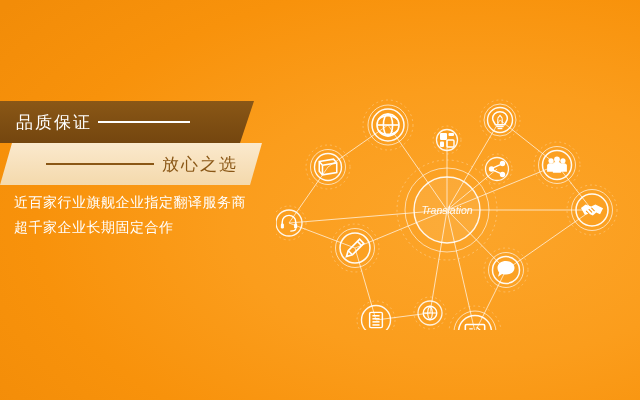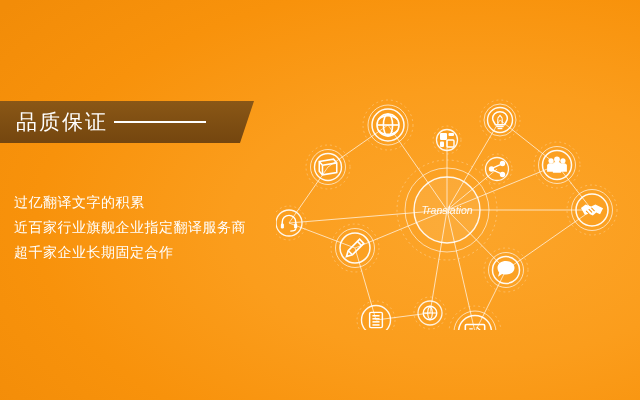--- a/index.html
+++ b/index.html
@@ -44,21 +44,21 @@
     width: 262px;
     height: 42px;
     background: #f7e0bb;
     background: linear-gradient(180deg, #fbe9cd 0%, #f4d9ac 100%);
     clip-path: polygon(12px 0, 262px 0, 250px 42px, 0 42px);
     padding-left: 16px;
     justify-content: flex-end;
     padding-right: 24px;
   }
   .bar-text {
-    font-size: 21px;
+    font-size: 17px;
     letter-spacing: 2px;
     white-space: nowrap;
     font-family: "DejaVu Sans", "Liberation Sans", sans-serif;
   }
   #bar-dark .bar-text { color: #ffffff; }
   #bar-light .bar-text { color: #8a5716; }
   .rule {
     height: 2px;
     flex: 0 0 auto;
   }
@@ -101,24 +101,27 @@
 </head>
 <body>
 
 <div id="stage">
 
   <div id="banner">
     <div class="bar" id="bar-dark">
       <span class="bar-text">品质保证</span>
       <span class="rule" id="rule-dark"></span>
     </div>
+    <div class="bar" id="bar-light">
+      <span class="rule" id="rule-light"></span>
+      <span class="bar-text">放心之选</span>
+    </div>
   </div>
 
   <div id="bullets">
-    <div class="bullet-line">过亿翻译文字的积累</div>
     <div class="bullet-line">近百家行业旗舰企业指定翻译服务商</div>
     <div class="bullet-line">超千家企业长期固定合作</div>
   </div>
 
   <div id="network">
     <svg width="355" height="260" viewBox="0 0 355 260" xmlns="http://www.w3.org/2000/svg">
       <defs>
         <g id="glyph-globe">
           <circle cx="0" cy="0" r="11" fill="none" stroke="#fff" stroke-width="1.6"></circle>
           <ellipse cx="0" cy="0" rx="4.6" ry="11" fill="none" stroke="#fff" stroke-width="1.6"></ellipse>

